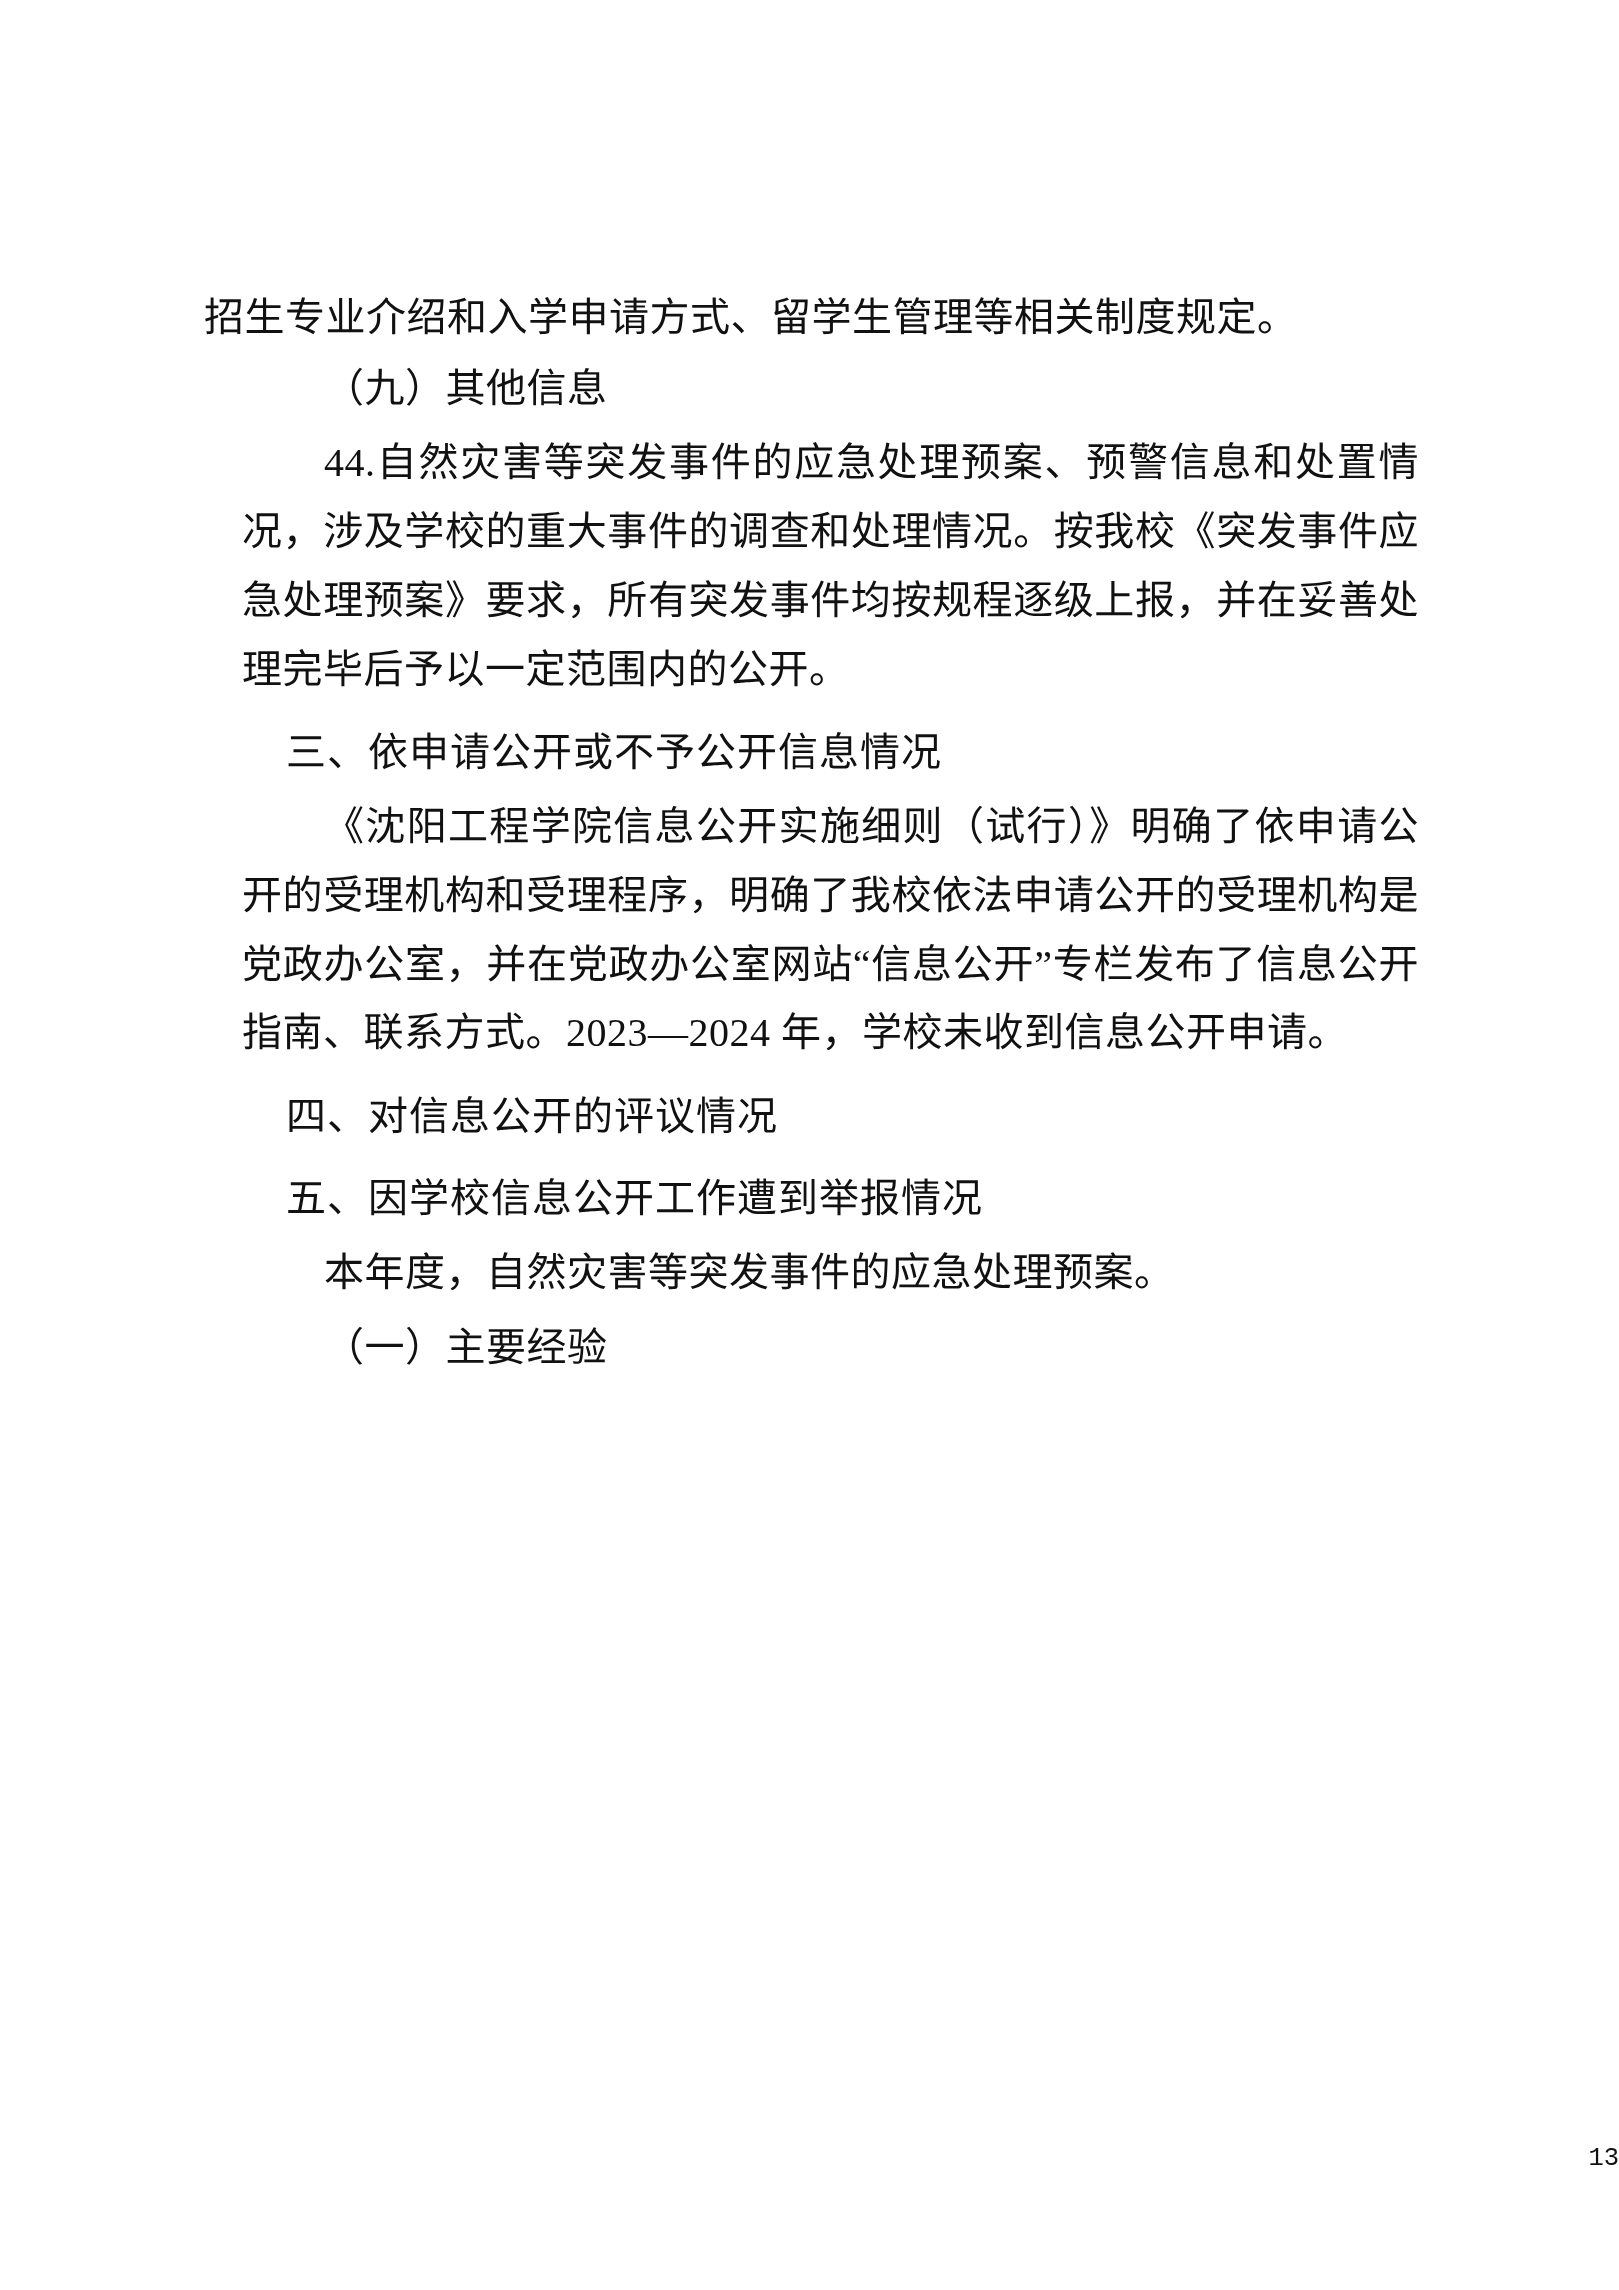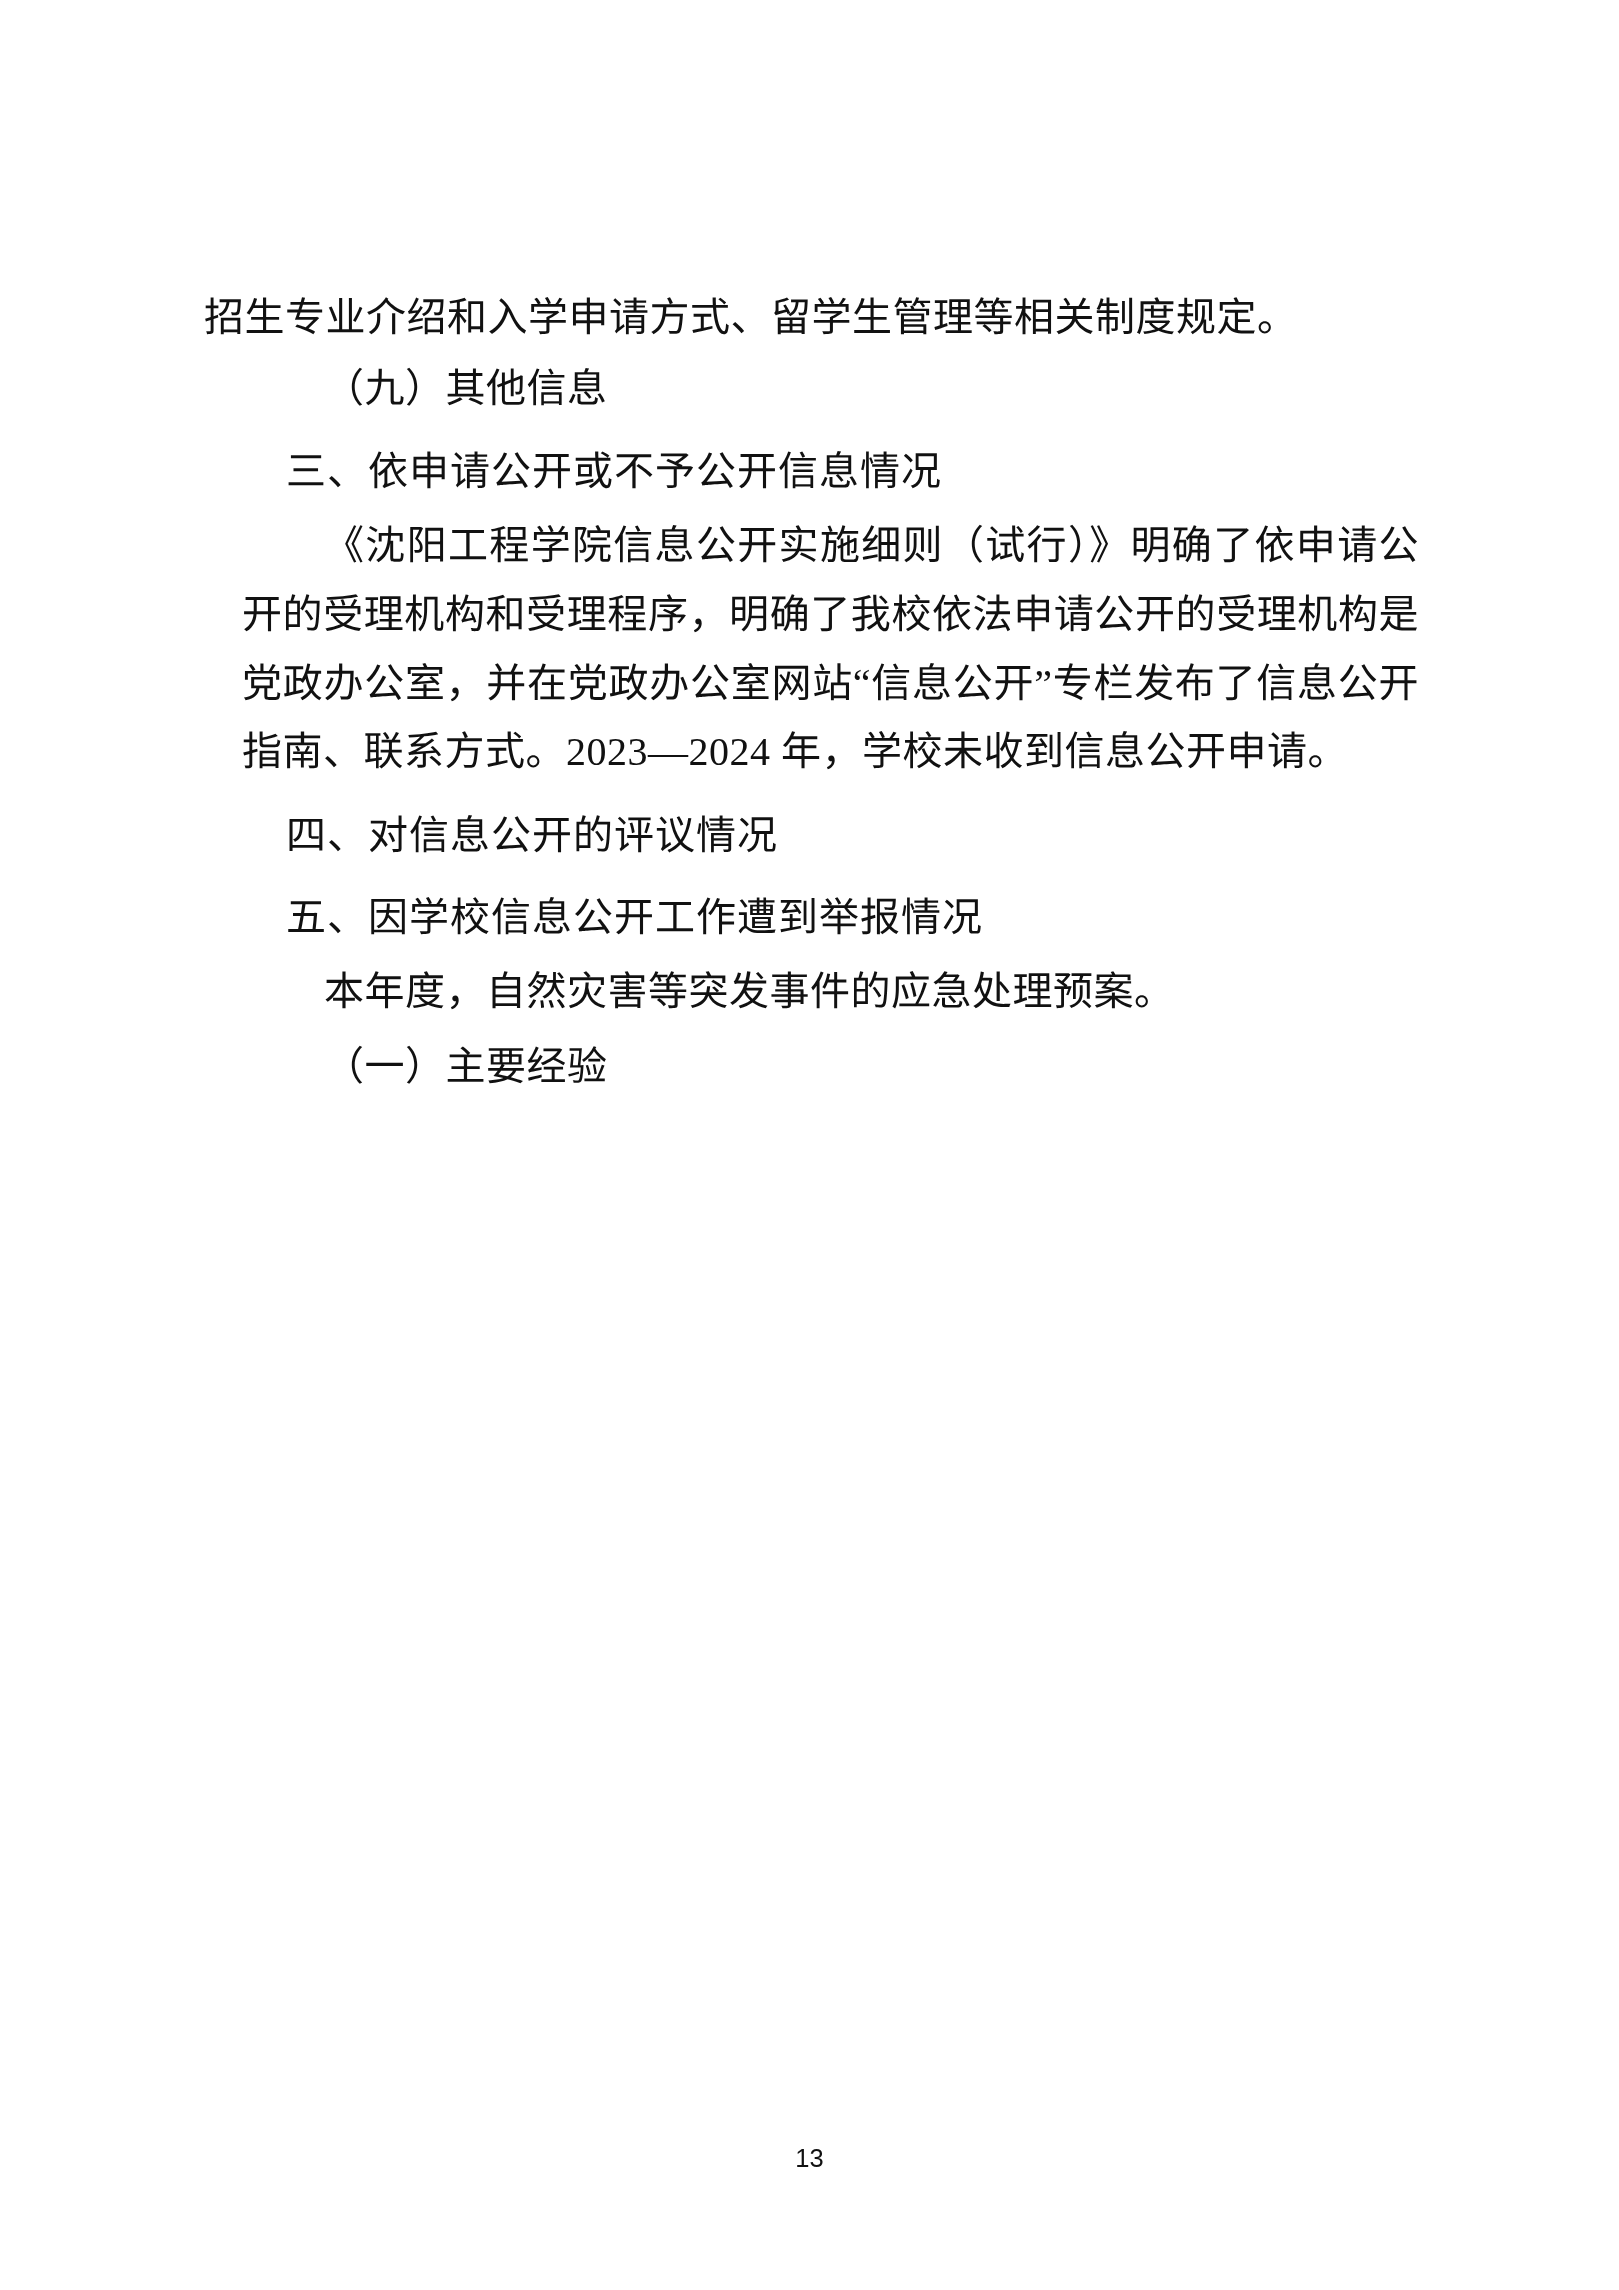--- a/index.html
+++ b/index.html
@@ -51,36 +51,37 @@
     font-family: "DejaVu Sans", "Liberation Sans", sans-serif;
   }
   p.tight {
     margin-bottom: 2px;
   }
   .page-number {
     position: absolute;
     left: 0;
     right: 0;
     bottom: 90px;
-    text-align: center;
+    text-align: right;
     font-size: 25.5px;
-    font-family: Liberation Sans, sans-serif;
+    font-family: Liberation Mono, monospace;
     color: #111111;
   }
 </style>
 </head>
 <body>
 
 <div class="page">
   <div class="doc-body">
 
     <p class="para tight">招生专业介绍和入学申请方式、留学生管理等相关制度规定。</p>
 
     <p class="para indent">（九）其他信息</p>
 
+    <p class="para indent">44.自然灾害等突发事件的应急处理预案、预警信息和处置情况，涉及学校的重大事件的调查和处理情况。按我校《突发事件应急处理预案》要求，所有突发事件均按规程逐级上报，并在妥善处理完毕后予以一定范围内的公开。</p>
 
     <p class="heading">三、依申请公开或不予公开信息情况</p>
 
     <p class="para indent">《沈阳工程学院信息公开实施细则（试行）》明确了依申请公开的受理机构和受理程序，明确了我校依法申请公开的受理机构是党政办公室，并在党政办公室网站“信息公开”专栏发布了信息公开指南、联系方式。2023—2024 年，学校未收到信息公开申请。</p>
 
     <p class="heading">四、对信息公开的评议情况</p>
 
 
     <p class="heading">五、因学校信息公开工作遭到举报情况</p>
 

